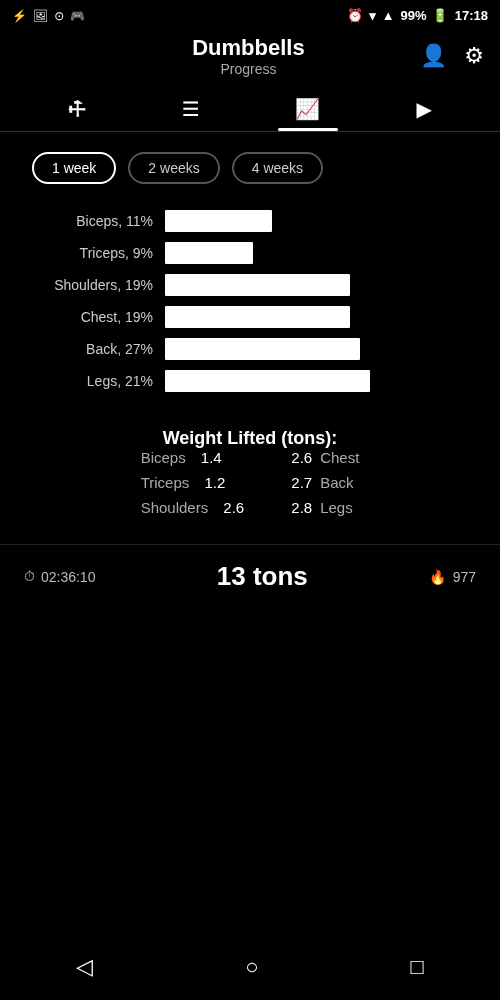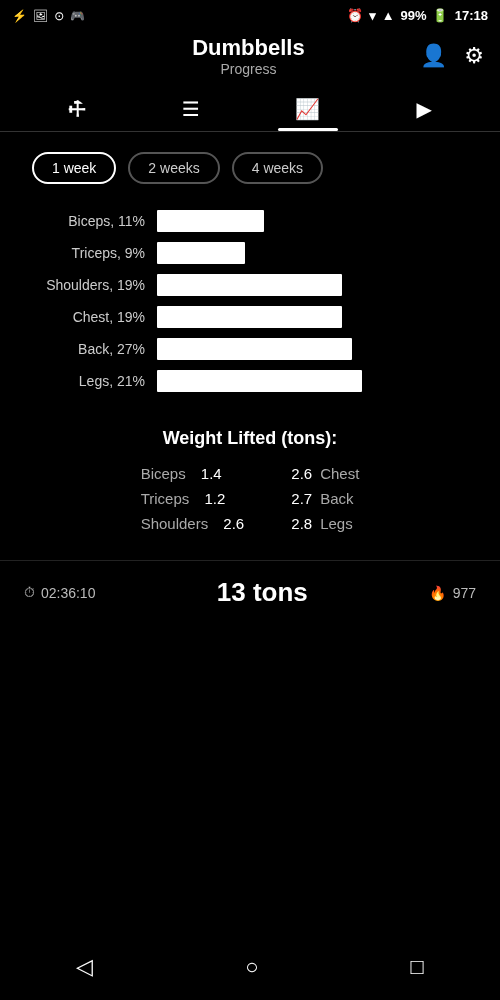--- a/index.html
+++ b/index.html
@@ -84,21 +84,21 @@
       background: transparent;
     }
     .time-btn.active {
       border-color: #fff;
       color: #fff;
       background: transparent;
     }
 
     
     .chart-section {
-      padding: 16px 12px;
+      padding: 16px 20px;
     }
     .chart-row {
       display: flex;
       align-items: center;
       margin-bottom: 10px;
     }
     .chart-label {
       width: 145px;
       text-align: right;
       padding-right: 12px;
@@ -115,21 +115,21 @@
     }
 
     
     .weight-section {
       padding: 10px 20px 16px 20px;
     }
     .weight-title {
       text-align: center;
       font-size: 18px;
       font-weight: bold;
-      margin-bottom: 16px;
+      margin-bottom: 0;
     }
     .weight-grid {
       display: flex;
       justify-content: center;
       gap: 40px;
     }
     .weight-col { }
     .weight-row {
       display: flex;
       gap: 8px;

